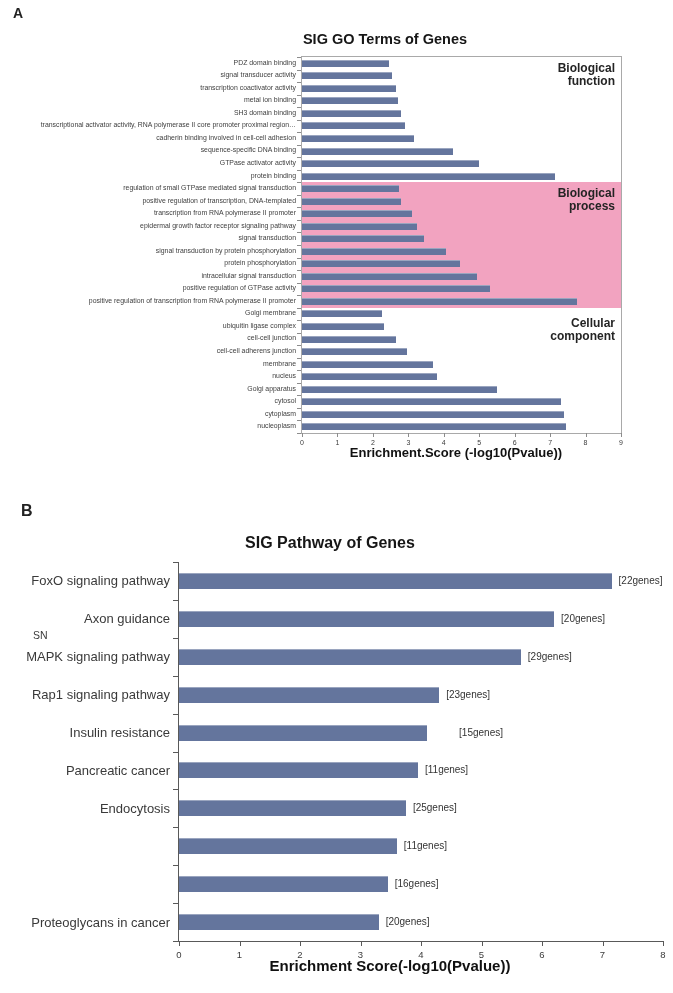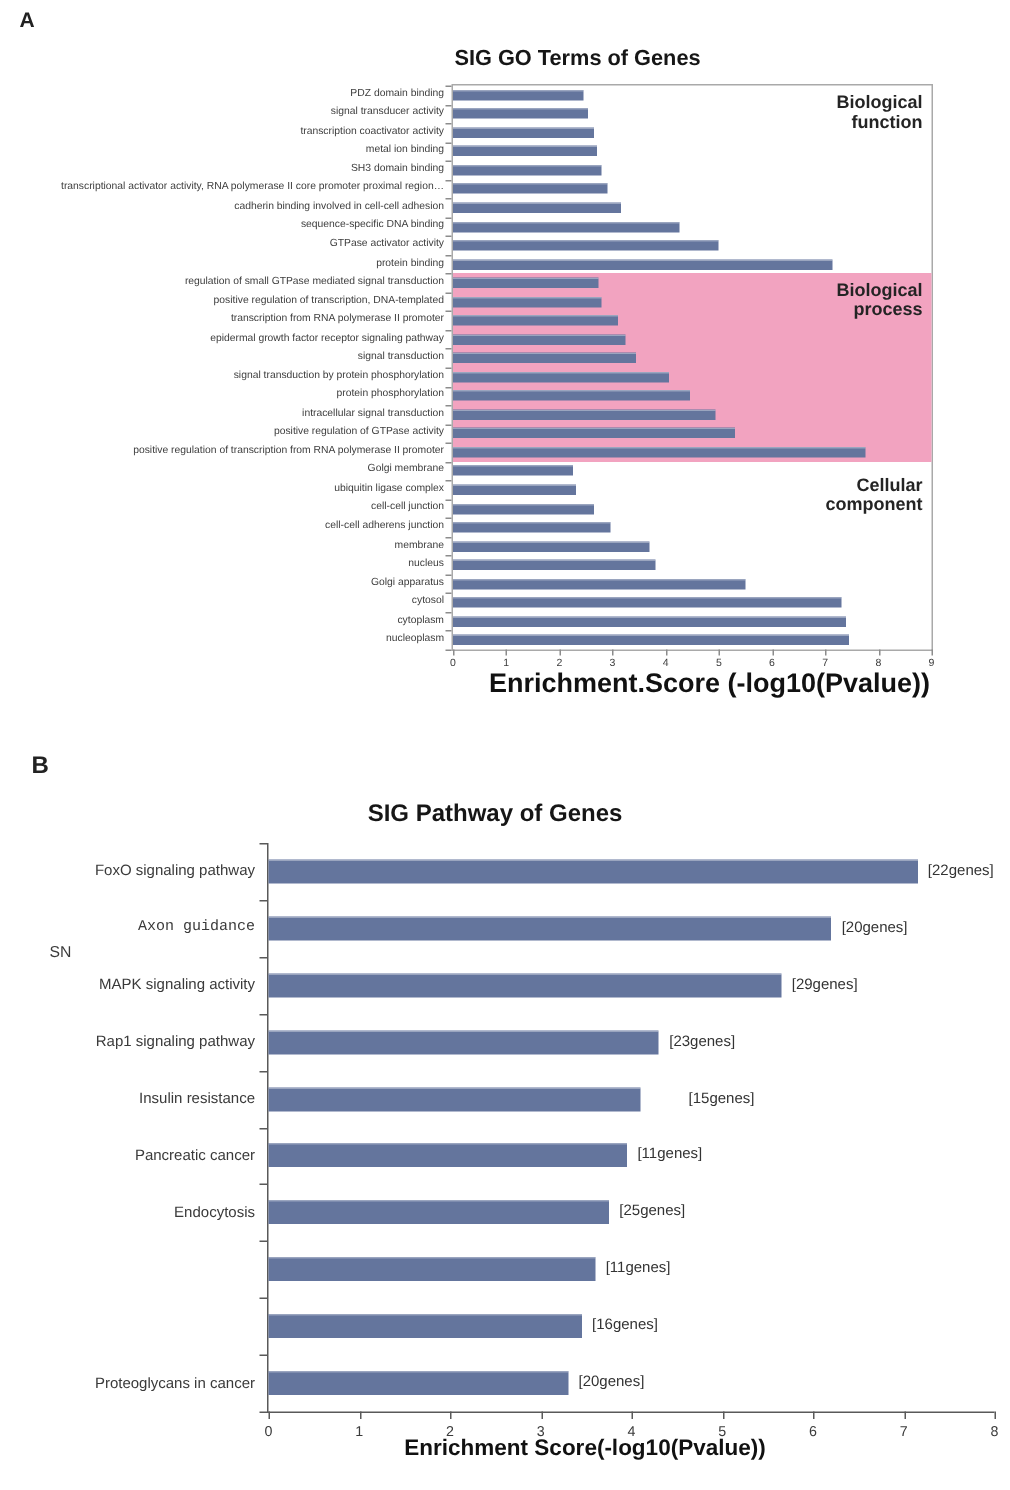--- a/index.html
+++ b/index.html
@@ -7,33 +7,33 @@
     width:673px;height:993px;background:#ffffff;position:relative;overflow:hidden;
     font-family:"Liberation Sans", sans-serif;color:#222;
   }
   .panel-letter{position:absolute;color:#222;}
   .a-letter{left:13px;top:5px;font-size:14px;font-weight:600;}
   .b-letter{left:21px;top:502px;font-size:16px;font-weight:700;}
   .title{position:absolute;transform:translateX(-50%);font-weight:bold;color:#161616;white-space:nowrap;}
   .title-a{left:385px;top:31px;font-size:14.5px;}
   .title-b{left:330px;top:534px;font-size:16px;}
   .xlabel{position:absolute;transform:translateX(-50%);font-weight:bold;color:#111;white-space:nowrap;}
-  .xlabel-a{left:473px;top:445px;font-size:18px;}
+  .xlabel-a{left:456px;top:445px;font-size:13px;}
   .xlabel-b{left:390px;top:957px;font-size:15px;}
   .plot{position:absolute;background:transparent;}
   .plot-a{left:301px;top:56px;width:319px;height:376px;border:1px solid #a9a9a9;}
   .plot-b{left:178px;top:562px;width:484px;height:379px;border-left:1px solid #595959;border-bottom:1px solid #595959;}
   #labelsA{position:absolute;left:0;top:56px;width:296px;height:376px;}
   #labelsB{position:absolute;left:0;top:562px;width:170px;height:379px;}
   .cat-label{
     position:absolute;right:0;width:max-content;white-space:nowrap;
     display:flex;align-items:center;color:#3d3d3d;
   }
   .a-label{font-size:6.9px;}
-  .b-label{font-size:10px;color:#3a3a3a;}
+  .b-label{font-size:13px;color:#3a3a3a;}
   .band{position:absolute;left:0;width:100%;}
   .bar{position:absolute;left:0;box-sizing:border-box;box-shadow:inset 0 1px 0 rgba(255,255,255,0.35);}
   .bar-a{height:7px;}
   .bar-b{height:16px;}
   .group-label{
     position:absolute;right:6px;width:92px;text-align:right;
     font-weight:bold;font-size:12px;line-height:1.1;color:#242424;
   }
   .gene-label{position:absolute;font-size:10px;line-height:12px;color:#333;white-space:nowrap;}
   .ytick-a{position:absolute;left:-5px;width:4px;height:1px;background:#8c8c8c;}
@@ -169,22 +169,22 @@
     <div class="xtick-a" style="left: 319px;"></div>
     <div class="xnum xnum-a" style="left: 319px; top: 382px;">9</div>
   </div>
 <div class="xlabel xlabel-a">Enrichment.Score (-log10(Pvalue))</div>
 
 <div class="panel-letter b-letter">B</div>
 <div class="title title-b">SIG Pathway of Genes</div>
 <div class="sn">SN</div>
 <div id="labelsB">
     <div class="cat-label b-label" style="top: 0px; height: 37.9px;">FoxO signaling pathway</div>
-    <div class="cat-label b-label" style="top: 37.9px; height: 37.9px; font-family: Liberation Mono, monospace;">Axon guidance</div>
-    <div class="cat-label b-label" style="top: 75.8px; height: 37.9px;">MAPK signaling activity</div>
+    <div class="cat-label b-label" style="top: 37.9px; height: 37.9px;">Axon guidance</div>
+    <div class="cat-label b-label" style="top: 75.8px; height: 37.9px;">MAPK signaling pathway</div>
     <div class="cat-label b-label" style="top: 113.7px; height: 37.9px;">Rap1 signaling pathway</div>
     <div class="cat-label b-label" style="top: 189.5px; height: 37.9px;">Pancreatic cancer</div>
     <div class="cat-label b-label" style="top: 151.6px; height: 37.9px;">Insulin resistance</div>
     <div class="cat-label b-label" style="top: 227.4px; height: 37.9px;">Endocytosis</div>
     <div class="cat-label b-label" style="top: 341.1px; height: 37.9px;">Proteoglycans in cancer</div>
   </div>
 <div id="plotB" class="plot plot-b">
     <div class="bar bar-b" style="top: 10.95px; width: 432.575px; background: rgb(100, 117, 157);"></div>
     <div class="gene-label" style="left: 439.575px; top: 12.95px;">[22genes]</div>
     <div class="bar bar-b" style="top: 48.85px; width: 375.1px; background: rgb(100, 117, 157);"></div>

